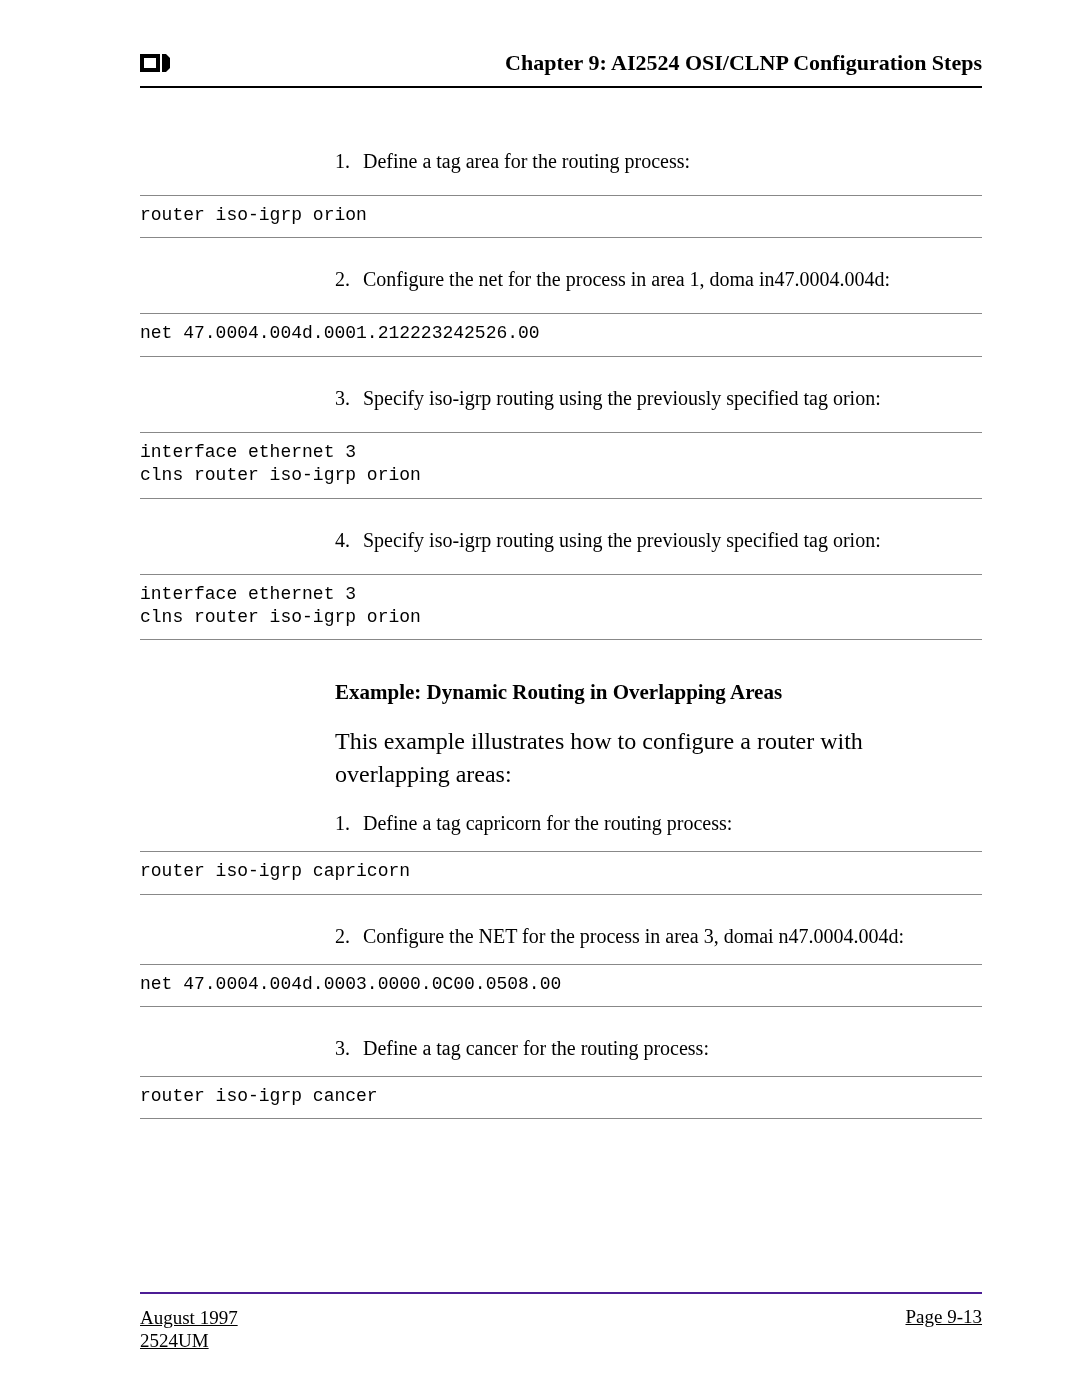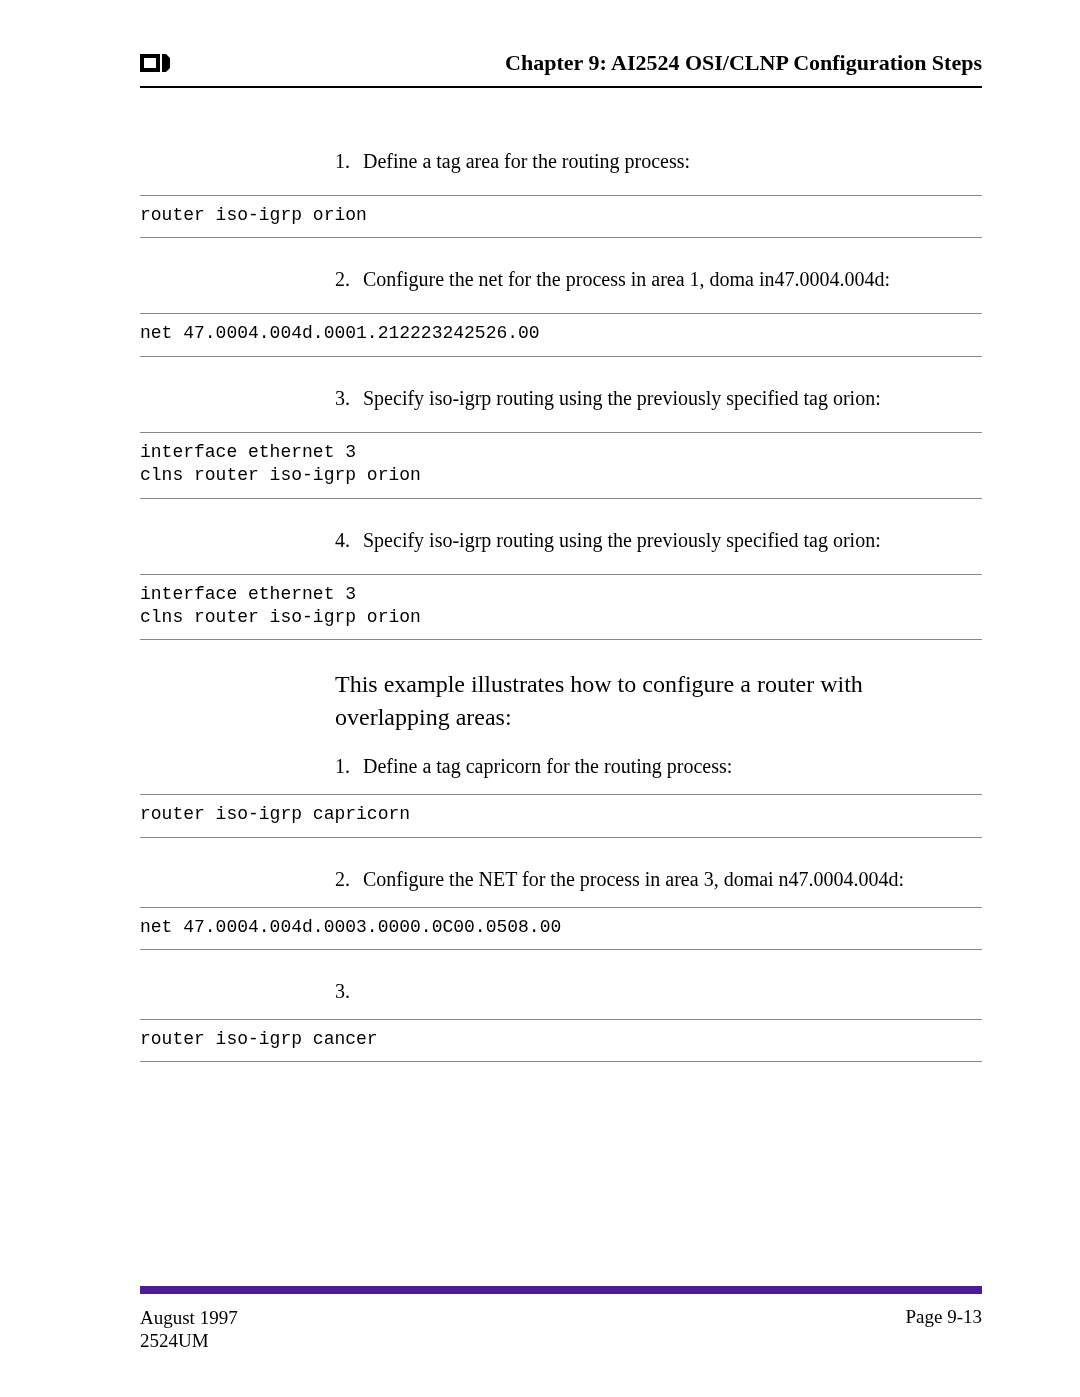--- a/index.html
+++ b/index.html
@@ -66,26 +66,27 @@
       margin-top: 40px;
       margin-bottom: 20px;
     }
     .para {
       margin-left: 195px;
       font-size: 24px;
       line-height: 1.35;
       margin-bottom: 20px;
     }
     .footer {
-      border-top: 8px solid #4c1d95;
+      border-top: 2px solid #4c1d95;
       padding-top: 12px;
       display: flex;
       justify-content: space-between;
       font-size: 19px;
       margin-top: auto;
+      text-decoration: underline;
     }
     .footer-left { line-height: 1.25; }
   </style>
 </head>
 <body>
 
 <div class="page">
   <div class="header">
     <span class="logo">
       <svg viewBox="0 0 30 18" width="30" height="18">
@@ -119,37 +120,39 @@
     <div class="code-block">interface ethernet 3
 clns router iso-igrp orion</div>
 
     <div class="list-item">
       <span class="num">4.</span>
       <span>Specify iso-igrp routing using the previously specified tag orion:</span>
     </div>
     <div class="code-block">interface ethernet 3
 clns router iso-igrp orion</div>
 
+    <div class="subheading">Example: Dynamic Routing in Overlapping Areas</div>
 
     <div class="para">This example illustrates how to configure a router with overlapping areas:</div>
 
     <div class="list-item tight">
       <span class="num">1.</span>
       <span>Define a tag capricorn for the routing process:</span>
     </div>
     <div class="code-block">router iso-igrp capricorn</div>
 
     <div class="list-item tight">
       <span class="num">2.</span>
       <span>Configure the NET for the process in area 3, domai n47.0004.004d:</span>
     </div>
     <div class="code-block">net 47.0004.004d.0003.0000.0C00.0508.00</div>
 
     <div class="list-item tight">
       <span class="num">3.</span>
+      <span>Define a tag cancer for the routing process:</span>
     </div>
     <div class="code-block tight-bottom">router iso-igrp cancer</div>
 
   </div>
 
   <div class="footer">
     <div class="footer-left">
       <div>August 1997</div>
       <div>2524UM</div>
     </div>

